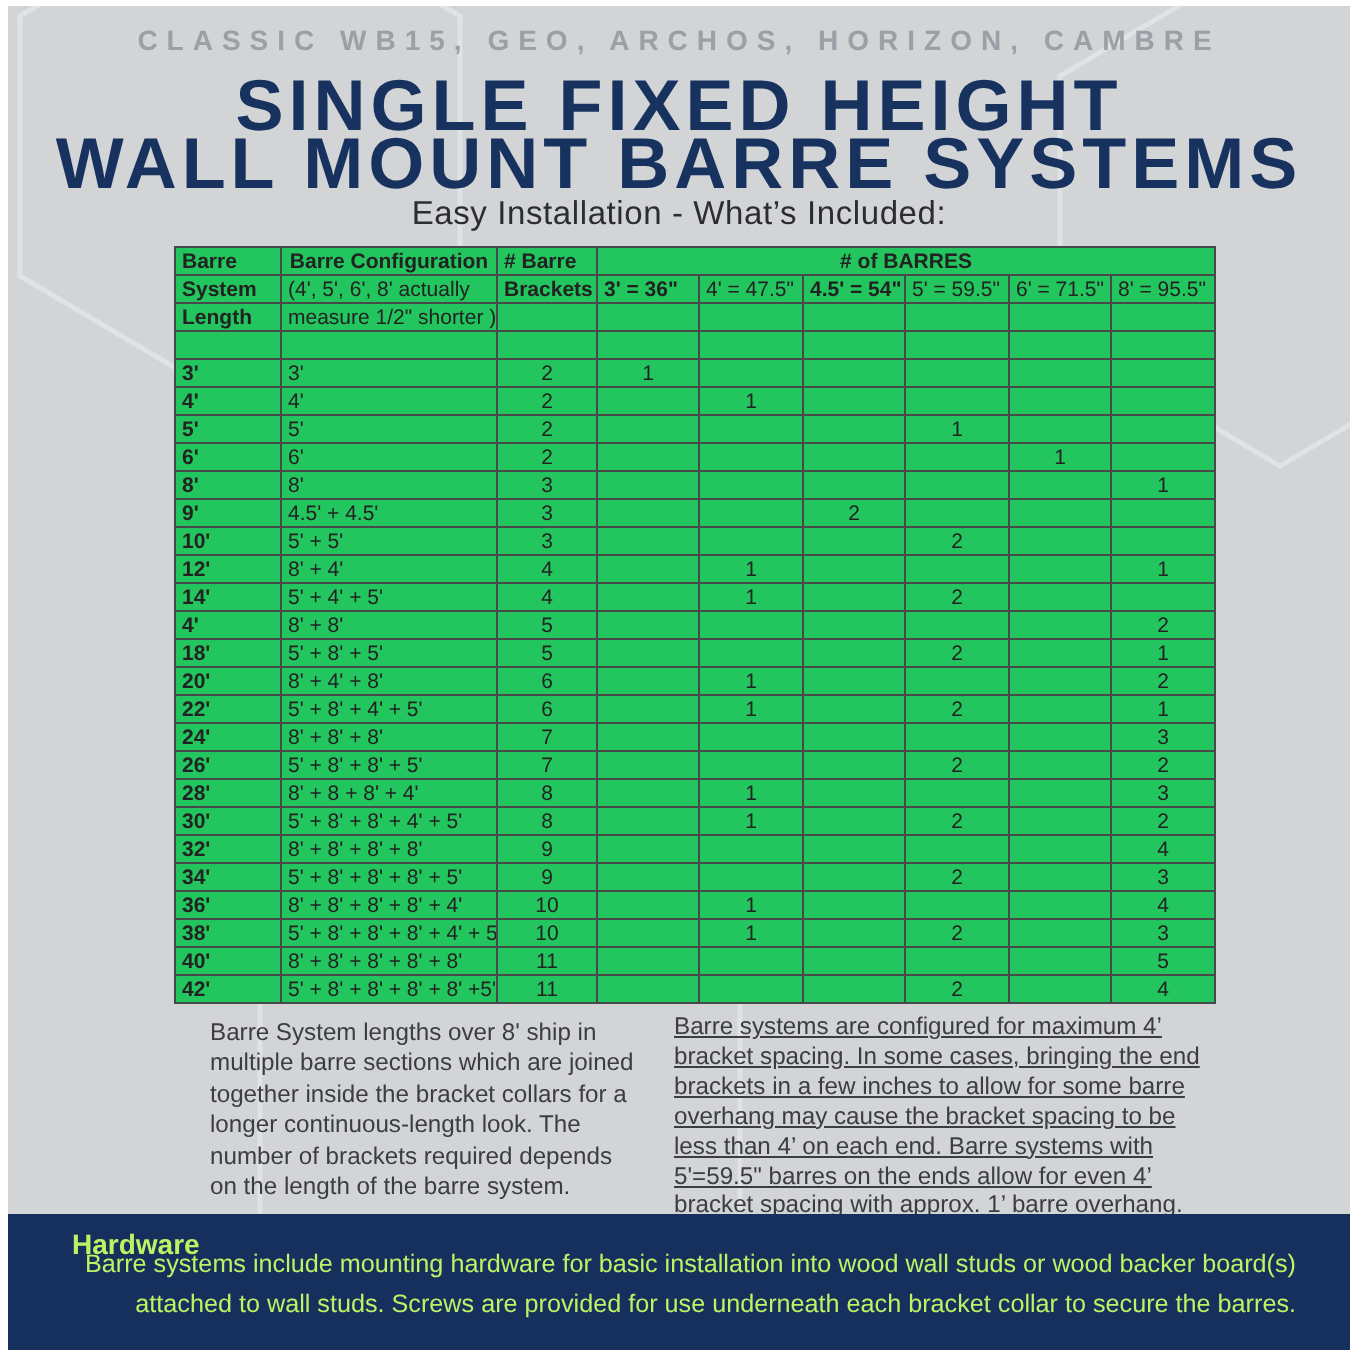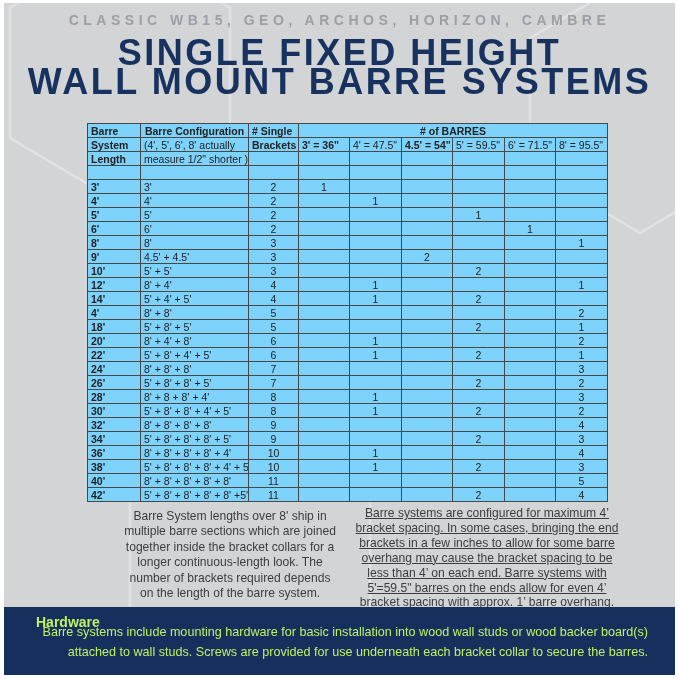--- a/index.html
+++ b/index.html
@@ -10,32 +10,32 @@
   .eyebrow{position:absolute;left:0;right:0;top:9px;text-align:center;
     font-weight:bold;font-size:14px;letter-spacing:4.5px;color:#9ba0a6;}
   .title{position:absolute;left:0;right:0;text-align:center;color:#17325f;
     font-weight:bold;font-size:36px;letter-spacing:2.5px;line-height:1;}
   .title1{top:32px;}
   .title2{top:61px;}
   .subtitle{position:absolute;left:0;right:0;top:95px;text-align:center;
     font-size:16.5px;color:#2c2d30;letter-spacing:0.3px;}
 
   table.barre{position:absolute;left:83px;top:120px;width:521px;border-collapse:collapse;
-    table-layout:fixed;background:#7dd3fc;}
+    table-layout:fixed;background:#22c55e;}
   table.barre td{border:1px solid #47484a;height:13px;line-height:12px;font-size:10.5px;
     padding:0 3px;overflow:hidden;white-space:nowrap;color:#222;}
   td.hb{font-weight:bold;color:#141414;}
   td.hblue{color:#2e75b6;}
   td.hdark{font-weight:bold;color:#141414;}
   td.center{text-align:center;}
   td.c-len{font-weight:bold;color:#141414;}
   td.c-cfg{color:#333;}
   td.c-num{text-align:center;color:#222;}
 
-  .note{position:absolute;font-size:12.1px;line-height:15.4px;color:#3c3d40;white-space:pre-line;text-align:center;}
+  .note{position:absolute;font-size:12.1px;line-height:15.4px;color:#3c3d40;white-space:pre-line;}
   .note-left{left:101px;top:506px;width:250px;}
   .note-right{left:333px;top:503px;width:300px;line-height:14.9px;text-decoration:underline;}
 
   .footer{position:absolute;left:0;right:0;bottom:0;height:68px;background:#16305d;color:#bef264;}
   .footer-heading{position:absolute;left:32px;top:7px;font-weight:bold;font-size:14px;}
   .footer-body{position:absolute;left:32px;top:16px;width:612px;font-size:12.6px;line-height:19.5px;white-space:pre-line;text-align:right;}
 </style>
 </head>
 <body>
 
@@ -47,38 +47,39 @@
         <polygon points="466,180 596,255 596,405 466,480 336,405 336,255"></polygon>
         <polygon points="246,415 366,485 366,625 246,695 126,625 126,485"></polygon>
         <polygon points="636,-30 746,35 746,165 636,230 526,165 526,35"></polygon>
         <polygon points="116,-60 226,5 226,135 116,200 6,135 6,5"></polygon>
       </g>
     </svg>
 
     <div class="eyebrow">CLASSIC WB15, GEO, ARCHOS, HORIZON, CAMBRE</div>
     <div class="title title2">WALL MOUNT BARRE SYSTEMS</div>
     <div class="title title1">SINGLE FIXED HEIGHT</div>
+    <div class="subtitle">Easy Installation - What’s Included:</div>
 
     <table class="barre">
       <colgroup>
         <col style="width:53px">
           <col style="width:108px">
           <col style="width:50px">
         <col style="width:51px">
           <col style="width:52px">
           <col style="width:51px">
         <col style="width:52px">
           <col style="width:51px">
           <col style="width:52px">
       </colgroup>
       <thead>
         <tr>
           <td class="hb">Barre</td>
           <td class="hb center">Barre Configuration</td>
-          <td class="hb"># Single</td>
+          <td class="hb"># Barre</td>
           <td class="hb center" colspan="6"># of BARRES</td>
         </tr>
         <tr>
           <td class="hb">System</td>
           <td class="hblue">(4', 5', 6', 8' actually</td>
           <td class="hb">Brackets</td>
           <td class="hdark">3' = 36"</td>
           <td class="hblue">4' = 47.5"</td>
           <td class="hdark">4.5' = 54"</td>
           <td class="hblue">5' = 59.5"</td>

